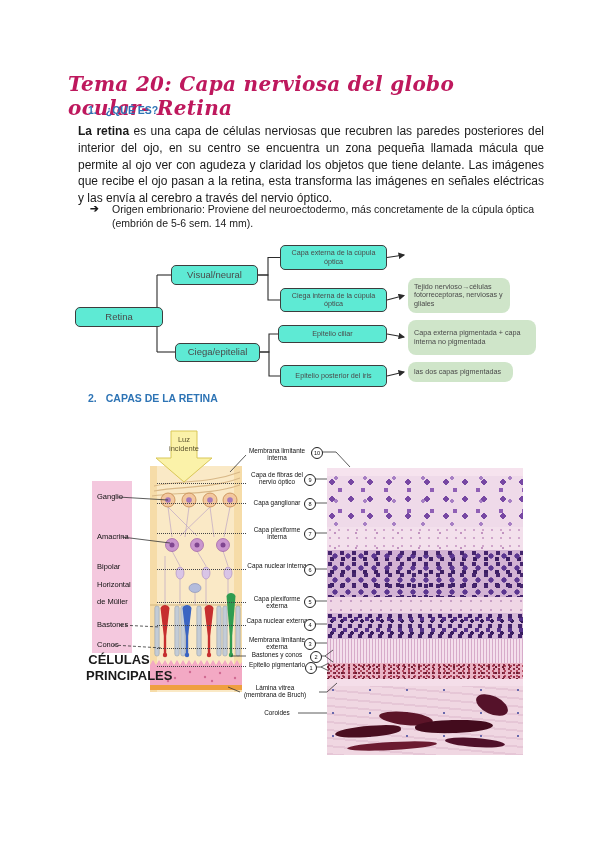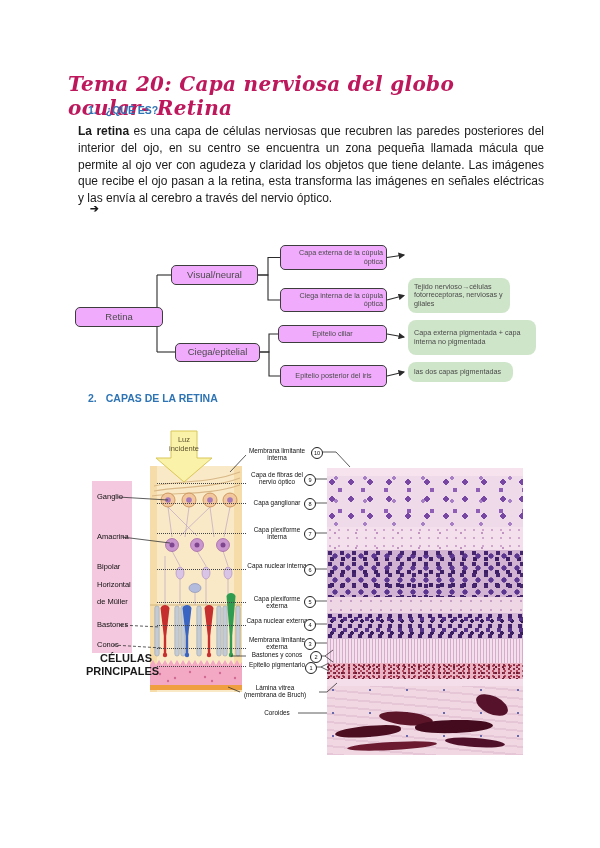--- a/index.html
+++ b/index.html
@@ -10,31 +10,31 @@
   .doc-title{left:68px;top:72px;width:470px;font-family:"DejaVu Serif",serif;
              font-style:italic;font-weight:600;font-size:20px;color:#be185d;letter-spacing:.3px;}
   .sec-head{font-size:10.5px;font-weight:bold;color:#2e74b5;}
   .sec-num{display:inline-block;margin-right:9px;}
   .body-par{left:78px;top:123px;width:466px;font-size:12px;line-height:1.4;text-align:justify;}
   .lead-bold{font-weight:bold;}
   .bullet-marker{left:90px;top:202px;font-size:10.5px;font-weight:bold;}
   .bullet-text{left:112px;top:202px;width:424px;font-size:10.5px;line-height:1.38;}
   
   .fc-wrap{left:70px;top:238px;width:476px;height:158px;}
-  .fc-box{position:absolute;background:#f0abfc;border:1.2px solid #3d3d3d;border-radius:5px;
-          display:flex;align-items:center;justify-content:center;text-align:right;
+  .fc-box{position:absolute;background:#5eead4;border:1.2px solid #3d3d3d;border-radius:5px;
+          display:flex;align-items:center;justify-content:center;text-align:center;
           color:#4a4a4a;font-size:7.2px;line-height:1.15;padding:1px 3px;box-sizing:border-box;}
   .fc-main{font-size:9.5px;}
   .fc-leaf{background:#cfe5c9;border:none;border-radius:8px;justify-content:flex-start;
            text-align:left;padding:3px 6px;}
   
   .panel-pink{left:92px;top:481px;width:40px;height:172px;background:#f4c8de;z-index:2;}
   .cell-label{position:absolute;left:5px;font-size:7.5px;color:#111;white-space:nowrap;}
-  .cells-caption{left:86px;top:652px;width:66px;font-size:11px;font-weight:bold;
-                 text-align:right;line-height:1.2;z-index:4;}
+  .cells-caption{left:86px;top:652px;width:66px;font-size:13px;font-weight:bold;
+                 text-align:center;line-height:1.2;z-index:4;}
   .dot-line{position:absolute;height:0;border-top:1px dotted #444;z-index:2;}
   .layer-label{position:absolute;width:62px;font-size:6.4px;line-height:1.12;text-align:center;
                color:#111;z-index:4;}
   .num-circle{position:absolute;width:10px;height:10px;border:1px solid #222;border-radius:50%;
               background:#fff;font-size:5.6px;display:flex;align-items:center;justify-content:center;
               z-index:5;color:#111;}
   .extra-label{position:absolute;font-size:6.4px;line-height:1.12;text-align:center;color:#111;z-index:4;}
   
   .histo{left:327px;top:468px;width:196px;height:287px;z-index:1;overflow:hidden;}
   .hband{position:relative;width:100%;}
@@ -84,20 +84,21 @@
 
   <div class="abs sec-head" style="left:88px;top:104px;">
     <span class="sec-num">1.</span><span>¿QUÉ ES?</span>
   </div>
 
   <div class="abs body-par">
     <span class="lead-bold">La retina</span><span> es una capa de células nerviosas que recubren las paredes posteriores del interior del ojo, en su centro se encuentra un zona pequeña llamada mácula que permite al ojo ver con agudeza y claridad los objetos que tiene delante.  Las imágenes que recibe el ojo pasan a la retina, esta transforma las imágenes en señales eléctricas y las envía al cerebro a través del nervio óptico.</span>
   </div>
 
   <div class="abs bullet-marker">➔</div>
+  <div class="abs bullet-text">Origen embrionario: Proviene del neuroectodermo, más concretamente de la cúpula óptica (embrión de 5-6 sem. 14 mm).</div>
 
   <div class="abs fc-wrap">
     <svg width="476" height="158" style="position:absolute;left:0;top:0;">
       <defs>
         <marker id="ah" markerWidth="6" markerHeight="6" refX="5" refY="3" orient="auto">
           <path d="M0,0 L6,3 L0,6 Z" fill="#2b2b2b"></path>
         </marker>
       </defs>
       <g stroke="#2b2b2b" stroke-width="1.1" fill="none">
         <line x1="71" y1="79" x2="87" y2="79"></line>

